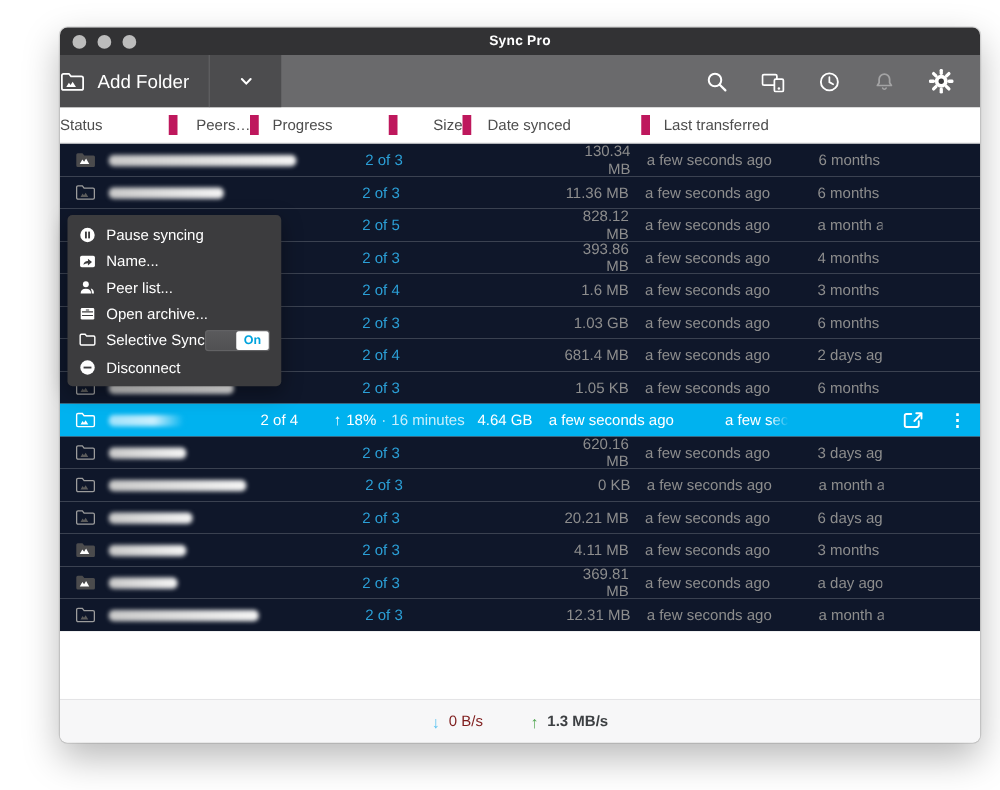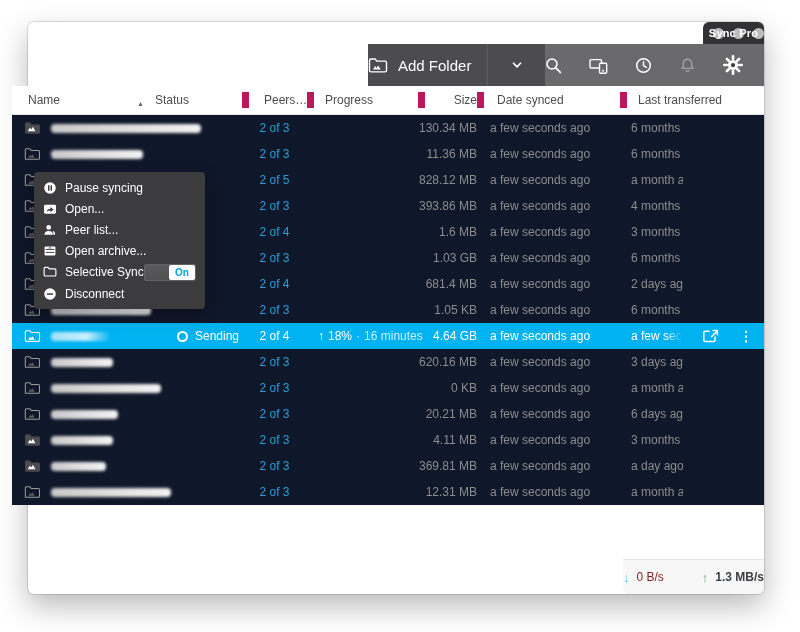--- a/index.html
+++ b/index.html
@@ -2,24 +2,24 @@
 <html><head>
 <meta charset="utf-8">
 <style>
   html,body{margin:0;padding:0;}
   body{
     width:800px;height:632px;overflow:hidden;background:#fff;
     font-family:"Liberation Sans",sans-serif;
     -webkit-font-smoothing:antialiased;
   }
   .window{
-    position:absolute;left:28px;top:22px;width:736px;height:572px;
+    position:absolute;left:48px;top:22px;width:736px;height:572px;
     border-radius:6px;background:#fff;
     box-shadow:0 12px 30px rgba(0,0,0,.28), 0 0 0 1px rgba(0,0,0,.12);
-    display:flex;flex-direction:column;overflow:visible;align-items:flex-end;
+    display:flex;flex-direction:column;overflow:visible;
   }
   
   .titlebar{
     height:22px;background:#323234;border-radius:6px 6px 0 0;
     display:flex;align-items:center;position:relative;flex:none;
   }
   .traffic{display:flex;gap:9px;margin-left:10px;}
   .traffic span{width:11px;height:11px;border-radius:50%;background:#bcbcbc;display:block;}
   .win-title{
     position:absolute;left:0;right:0;text-align:center;
@@ -254,24 +254,20 @@
       <svg class="tb-bell" width="17" height="17">
           <use href="#bell-icon"></use>
         </svg>
       <svg width="20" height="20">
           <use href="#gear-icon"></use>
         </svg>
     </div>
   </div>
 
   <div class="thead">
-    <div class="th c-name">
-      <span>Name</span>
-      <span class="sort">▲</span>
-    </div>
     <div class="th c-status">
         <span>Status</span>
       </div>
     <div class="th c-peers div-l" style="padding-left:15px;">
         <span>Peers…</span>
       </div>
     <div class="th c-progress div-l">
         <span>Progress</span>
       </div>
     <div class="th c-size div-l">
@@ -478,26 +474,20 @@
 
         </div>
       </div>
 
       <div class="row selected">
         <div class="cell c-name">
           <svg class="ficon">
             <use href="#folder-white-icon"></use>
           </svg>
           <span class="blur" style="width: 60px;"></span>
-        </div>
-        <div class="cell c-status">
-          <span class="statwrap">
-            <span class="spinner"></span>
-            <span>Sending</span>
-          </span>
         </div>
         <div class="cell c-peers">
           <span class="peers-link">2 of 4</span>
         </div>
         <div class="cell c-progress">
           <span class="progwrap">
             <span class="up-glyph">↑</span>
             <span>18%</span>
             <span class="psep">·</span>
             <span class="ptime">16 minutes</span>
@@ -681,21 +671,21 @@
           <use href="#pause-circle-icon"></use>
         </svg>
         <span class="mi-label">Pause syncing</span>
 
       </div>
 
       <div class="menu-item">
         <svg class="mi-icon">
           <use href="#share-icon"></use>
         </svg>
-        <span class="mi-label">Open...</span>
+        <span class="mi-label">Name...</span>
 
       </div>
 
       <div class="menu-item">
         <svg class="mi-icon">
           <use href="#peer-list-icon"></use>
         </svg>
         <span class="mi-label">Peer list...</span>
 
       </div>

